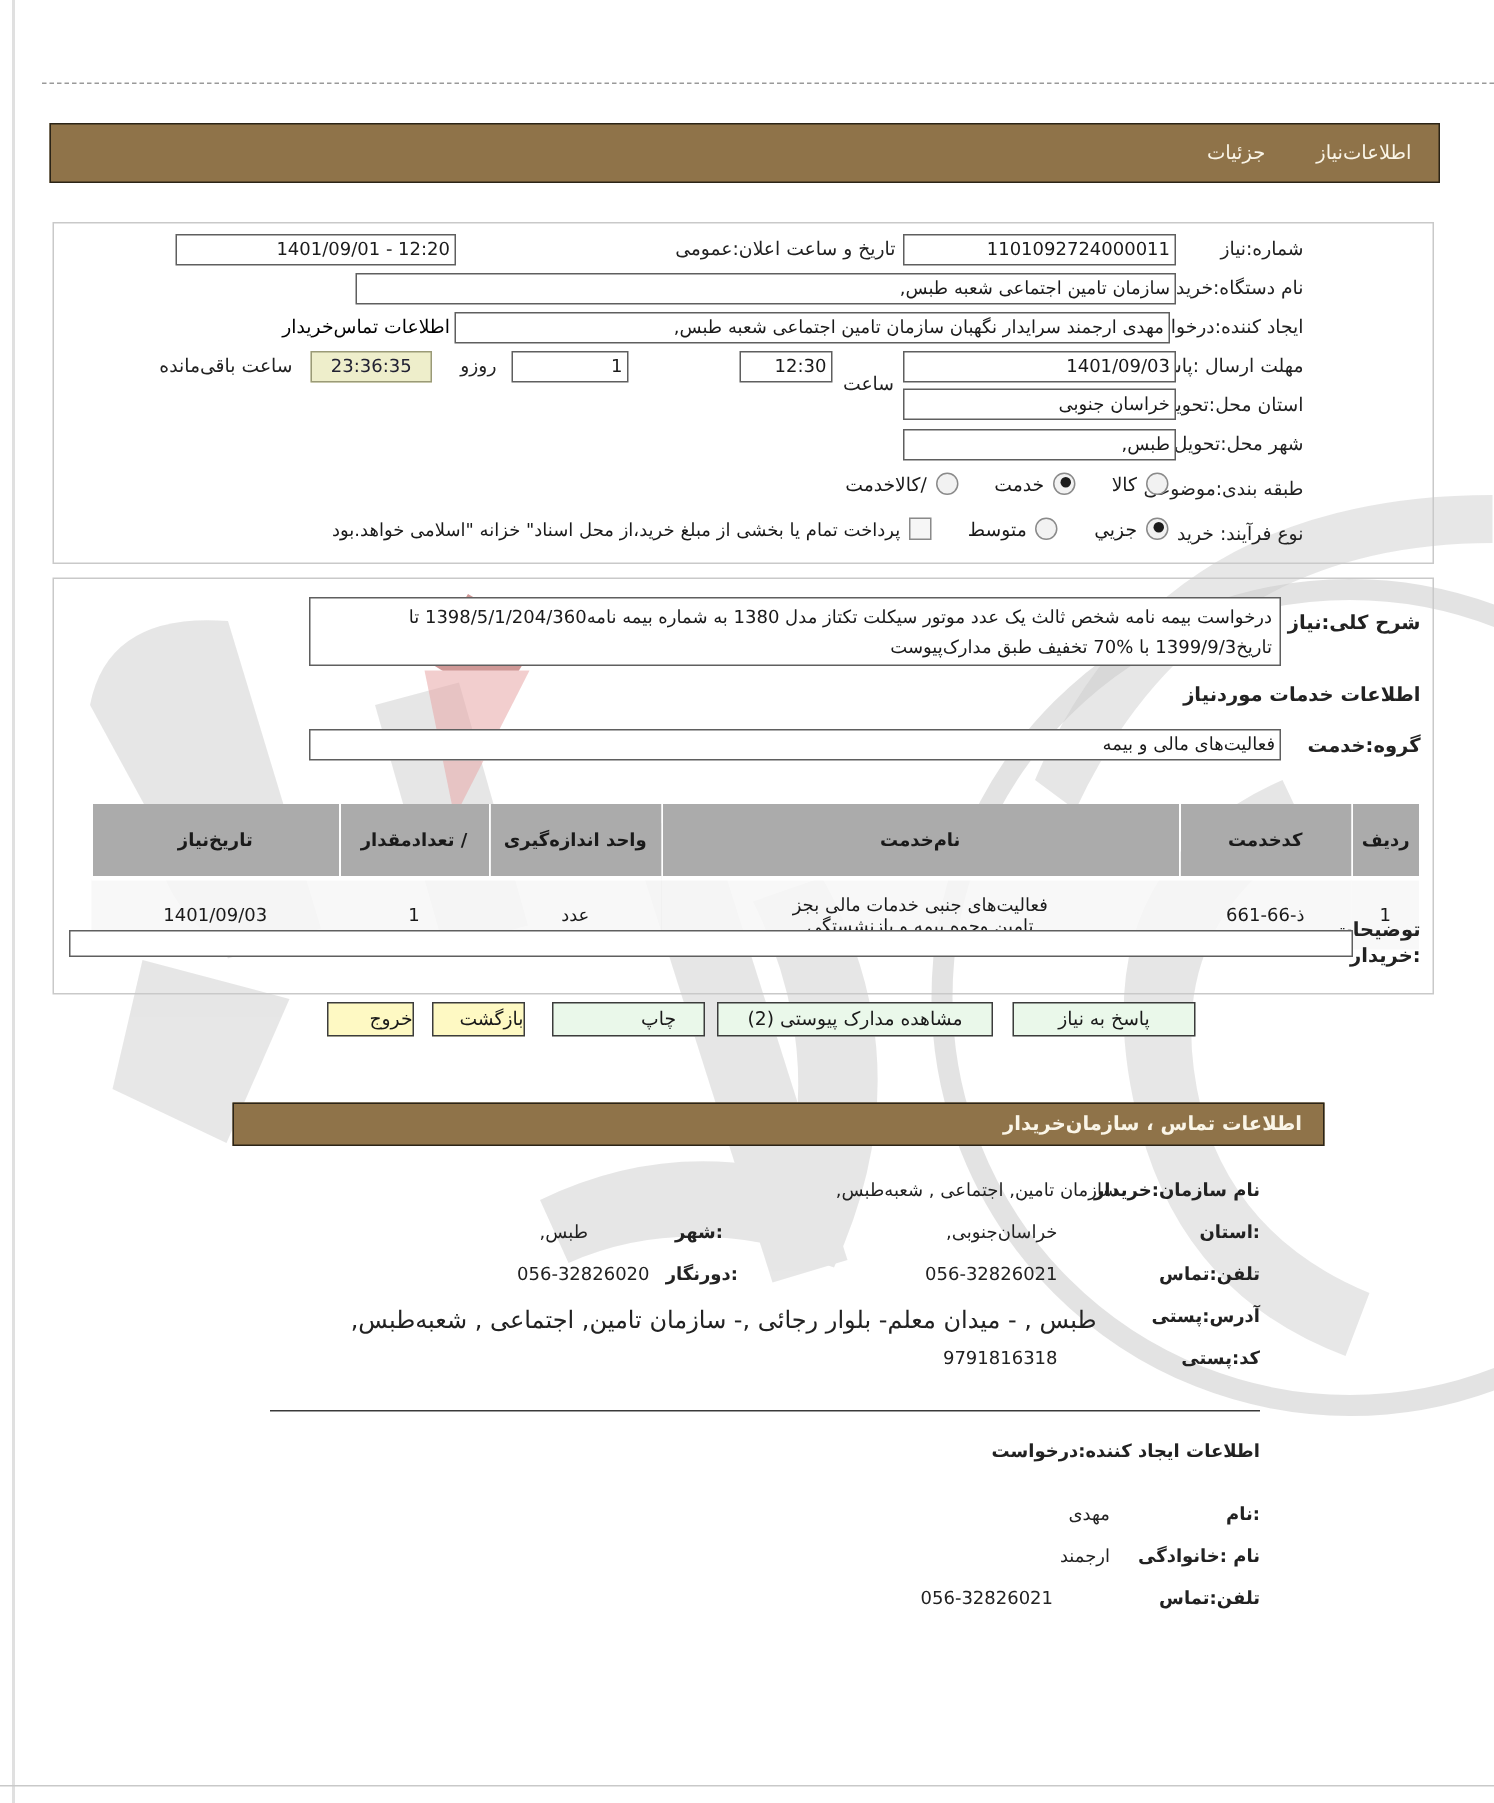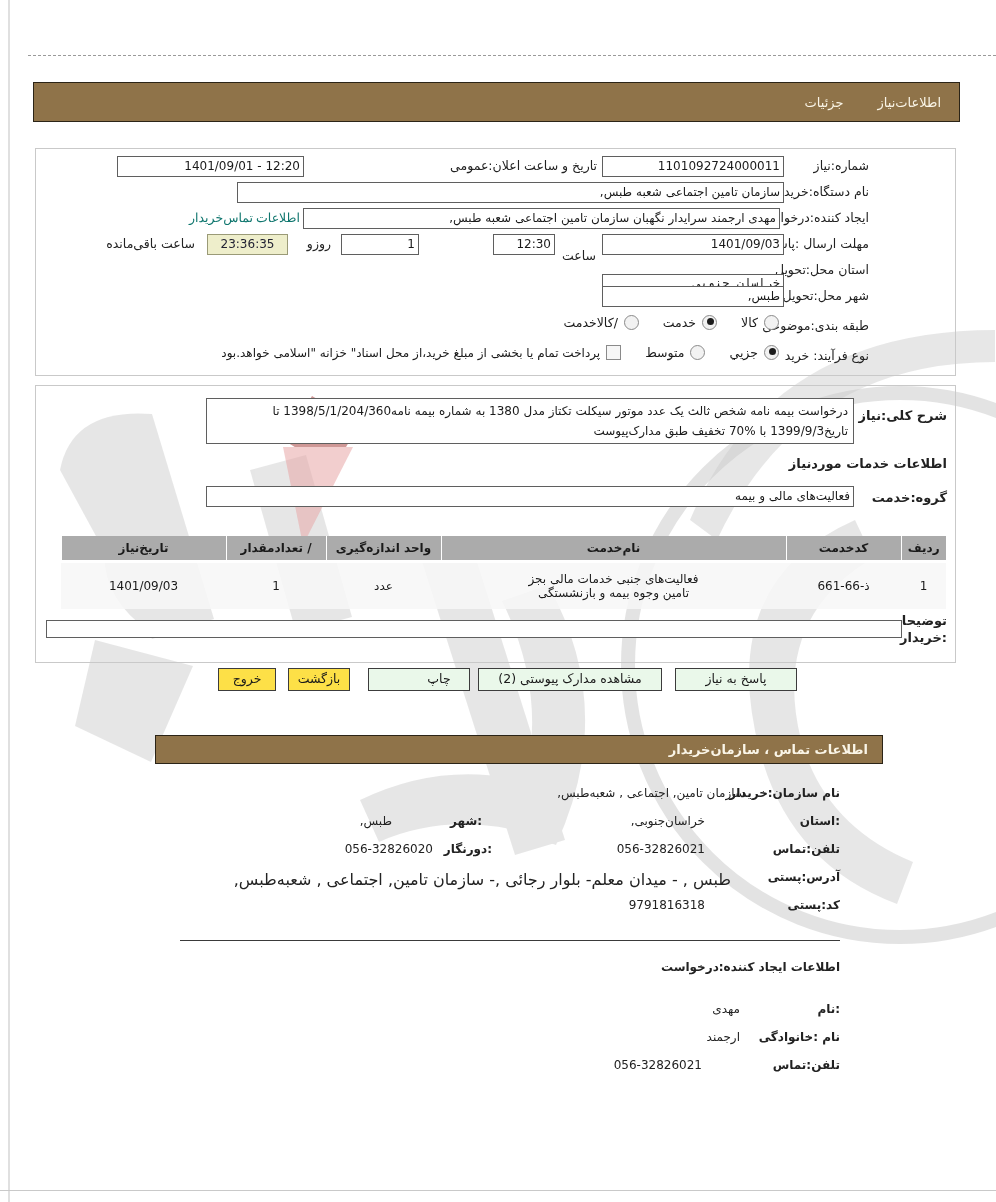--- a/index.html
+++ b/index.html
@@ -5,39 +5,39 @@
   html,body{margin:0;padding:0;background:#fff;}
   body{font-family:"DejaVu Sans",sans-serif;color:#1a1a1a;}
   #page{position:relative;width:996px;height:1202px;overflow:hidden;direction:rtl;background:#fff;}
   .abs{position:absolute;}
   .lbl{position:absolute;font-size:12.5px;white-space:nowrap;color:#222;}
   .bold{font-weight:bold;}
   .ibox{position:absolute;background:#fff;border:1px solid #5f5f5f;height:17px;font-size:12px;
         padding:1px 3px;overflow:hidden;white-space:nowrap;text-align:right;line-height:17px;}
   .ibox.ltr{direction:ltr;}
   .yellowbox{background:#eeeecb;border:1px solid #9a9a77;text-align:center;color:#223;}
-  .link{color:#0f766e;cursor:pointer;font-family:Liberation Serif, serif;}
+  .link{color:#000000;cursor:pointer;}
   .bar{position:absolute;background:#8f7349;border:1px solid #2b2417;color:#faf5e7;
        display:flex;align-items:center;font-size:13px;}
   .tabbar{justify-content:flex-start;padding:0 18px;gap:34px;}
   .radio{display:inline-block;width:13px;height:13px;border:1px solid #8a8a8a;border-radius:50%;
          background:#f2f2f2;vertical-align:middle;}
   .radio.on::after{content:"";display:block;width:7px;height:7px;margin:2px;background:#1c1c1c;border-radius:50%;}
   .check{display:inline-block;width:13px;height:13px;border:1px solid #8a8a8a;background:#f6f6f6;vertical-align:middle;}
   .optgroup{position:absolute;display:flex;direction:rtl;align-items:center;font-size:12.5px;white-space:nowrap;}
   .optgroup .radio,.optgroup .check{margin-left:6px;}
   .optgroup .gap{width:24px;}
   .panel{position:absolute;border:1px solid #c9c9c9;background:transparent;}
   .btn{position:absolute;height:21px;border:1px solid #3c3c3c;font-size:12.5px;text-align:center;
        line-height:20px;cursor:pointer;white-space:nowrap;}
   .btn.green{background:#eaf8ea;}
-  .btn.pink{background:#fde047;}
+  .btn.pink{background:#fef9c3;text-align:right;}
   table.svc{border-collapse:collapse;table-layout:fixed;width:885px;}
   table.svc th{background:#ababab;border-left:1px solid #fff;font-size:12px;font-weight:bold;
-               height:24px;padding:0 2px;white-space:nowrap;overflow:hidden;}
+               height:24px;padding:12px 2px;white-space:nowrap;overflow:hidden;}
   table.svc td{background:rgba(247,247,247,0.85);font-size:12px;text-align:center;height:46px;
                padding:0 2px;border-top:3px solid #fff;}
   .topline{position:absolute;top:55px;left:28px;right:0;border-top:1px dashed #9a9a9a;}
   .leftline{position:absolute;left:8px;top:0;height:1202px;border-left:2px solid #e0e0e0;}
   .bottomline{position:absolute;top:1190px;left:0;width:996px;border-top:1px solid #c9c9c9;}
   .hr{position:absolute;border-top:1px solid #3a3a3a;}
   .wm{position:absolute;top:0;left:0;pointer-events:none;}
   .desc{position:absolute;background:#fff;border:1px solid #5f5f5f;font-size:12px;line-height:1.7;
         padding:2px 5px;text-align:right;overflow:hidden;}
 </style>
@@ -91,21 +91,21 @@
     <span class="lbl" style="right:86px;top:87px;">مهلت ارسال :پاسخ تا:تاریخ</span>
     <div class="ibox" style="right:171px;top:85px;width:174px;">1401/09/03</div>
     <span class="lbl" style="right:359px;top:87px;margin-top:12px;">ساعت</span>
     <div class="ibox" style="right:400px;top:85px;width:54px;margin-left:25px;">12:30</div>
     <div class="ibox" style="right:536px;top:85px;width:70px;">1</div>
     <span class="lbl" style="right:624px;top:87px;">روزو</span>
     <div class="ibox yellowbox" style="right:667px;top:85px;width:73px;">23:36:35</div>
     <span class="lbl" style="right:760px;top:87px;">ساعت باقی‌مانده</span>
 
     <span class="lbl" style="right:86px;top:113px;">استان محل:تحویل</span>
-    <div class="ibox" style="right:171px;top:125px;width:174px;font-family:Liberation Mono, monospace;">خراسان جنوبی</div>
+    <div class="ibox" style="right:171px;top:110px;width:174px;">خراسان جنوبی</div>
 
     <span class="lbl" style="right:86px;top:139px;">شهر محل:تحویل</span>
     <div class="ibox" style="right:171px;top:137px;width:174px;">طبس,</div>
 
     <span class="lbl" style="right:86px;top:169px;">طبقه بندی:موضوعی</span>
     <div class="optgroup" style="right:176px;top:166px;">
       <span class="radio"></span>
       <span>کالا</span>
       <span class="gap"></span>
       <span class="radio on"></span>

